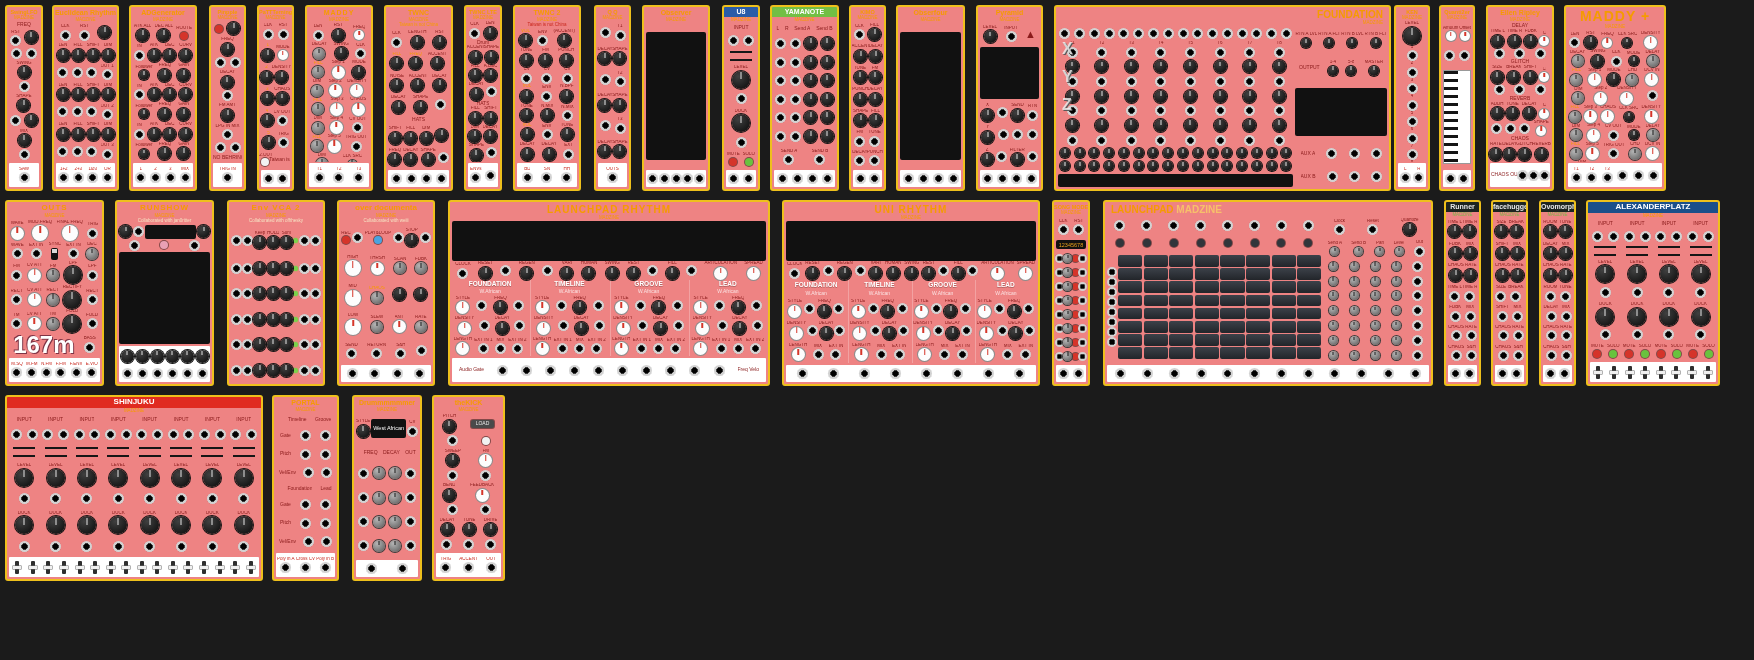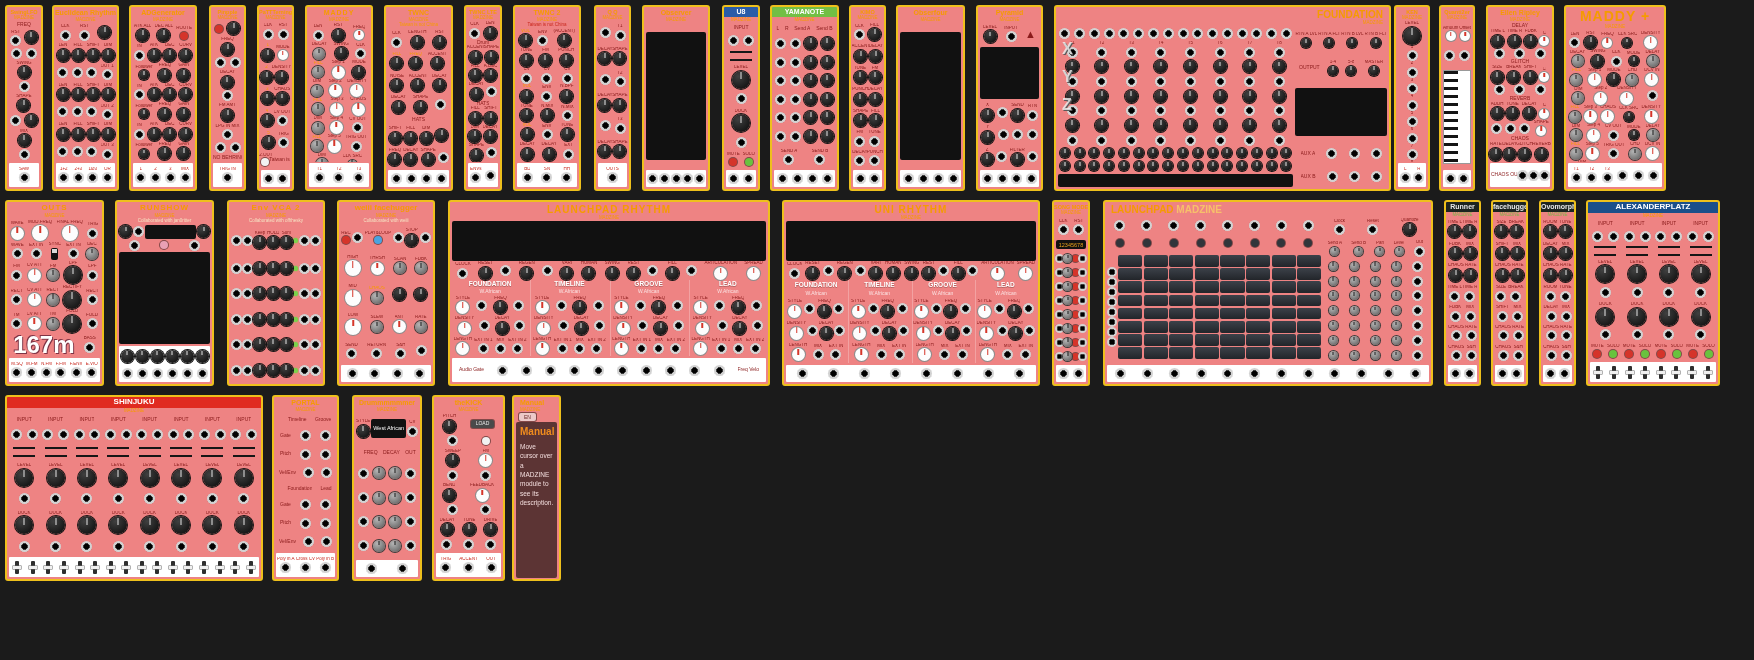--- a/index.html
+++ b/index.html
@@ -2761,21 +2761,21 @@
           <span class="it">
             <span class="jack" style="width: 11px; height: 11px;"></span>
           </span>
           <span class="it">
             <span class="jack" style="width: 11px; height: 11px;"></span>
           </span>
         </div>
       </div>
     </div>
     <div class="module" style="left: 337px; top: 200px; width: 98px; height: 186px;">
-      <div class="mtitle" style="font-size: 8px;">weiii facehugger</div>
+      <div class="mtitle" style="font-size: 8px;">over documenta</div>
       <div class="brand">MADZINE</div>
       <div class="mtag tag-c">Collaborated with weiii</div>
       <div class="content">
         <div class="row">
           <span class="it">
             <span class="lab">REC</span>
             <span class="btn c-r" style="width: 8px; height: 8px;"></span>
           </span>
           <span class="it">
             <span class="jack" style="width: 11px; height: 11px;"></span>
@@ -4953,35 +4953,13 @@
             <span class="lab">ACCENT</span>
             <span class="jack" style="width: 11px; height: 11px;"></span>
           </span>
           <span class="it">
             <span class="lab">OUT</span>
             <span class="jack" style="width: 11px; height: 11px;"></span>
           </span>
         </div>
       </div>
     </div>
-    <div class="module" style="left: 512px; top: 395px; width: 49px; height: 186px;">
-      <div class="mtitle" style="font-size: 7px; text-align: left; padding-left: 6px;">Manual</div>
-      <div class="brand" style="text-align: left; padding-left: 6px;">MADZINE</div>
-      <div class="content">
-        <div class="row jl">
-          <span class="it">
-            <span class="btn c-tab text" style="width: 8px; height: 8px;">EN</span>
-          </span>
-        </div>
-        <div class="row">
-          <span class="it" style="flex: 1 1 auto; align-self: stretch;">
-            <span class="tbox" style="height: 148px;">
-              <div class="h">Manual</div>
-              <div class="b">Move cursor over a
-MADZINE module to
-see its
-description.</div>
-            </span>
-          </span>
-        </div>
-      </div>
-    </div>
   </div>
 
 </body></html>

